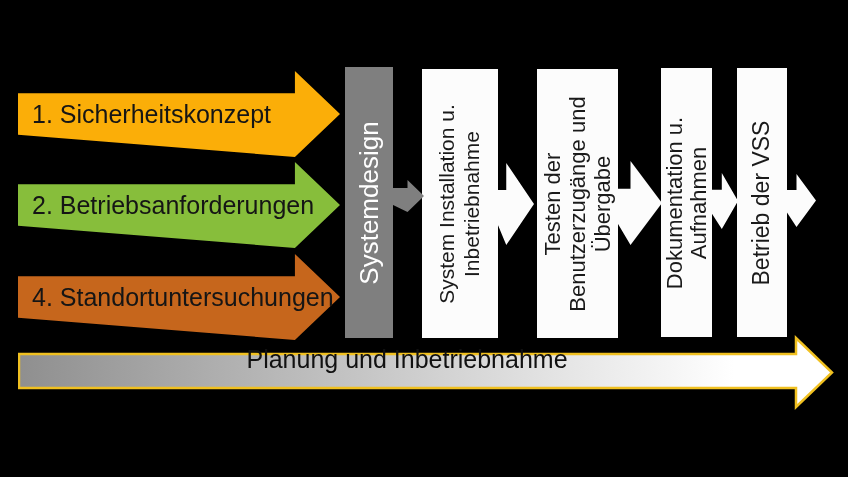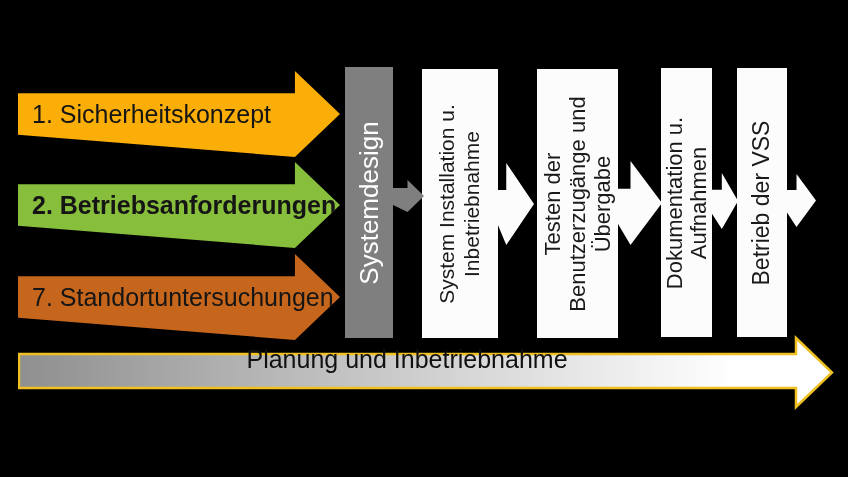--- a/index.html
+++ b/index.html
@@ -26,21 +26,21 @@
     align-items: center;
   }
   .input-arrow .lbl {
     padding-left: 14px;
     font-size: 25px;
     color: #151515;
     letter-spacing: 0px;
     white-space: nowrap;
   }
   .arrow-1 { top: 71px; }
-  .arrow-2 { top: 162px; font-weight: bold; }
+  .arrow-2 { top: 162px; }
   .arrow-3 { top: 254px; }
   
   .bar {
     position: absolute;
   }
   .bar .vlabel {
     position: absolute;
     top: 50%;
     left: 50%;
     width: 269px;
@@ -100,21 +100,21 @@
 
 <div class="canvas" style="background: rgb(0, 0, 0);">
 
   <div class="input-arrow arrow-1" style="background: rgb(251, 174, 8);">
     <span class="lbl">1. Sicherheitskonzept</span>
   </div>
   <div class="input-arrow arrow-2" style="background: rgb(135, 190, 59);">
     <span class="lbl">2. Betriebsanforderungen</span>
   </div>
   <div class="input-arrow arrow-3" style="background: rgb(198, 102, 28);">
-    <span class="lbl">7. Standortuntersuchungen</span>
+    <span class="lbl">4. Standortuntersuchungen</span>
   </div>
 
   <div class="bar bar-systemdesign" style="background: rgb(127, 127, 127);">
     <div class="vlabel">Systemdesign</div>
   </div>
   <div class="bar bar-install" style="background: rgb(252, 252, 252);">
     <div class="vlabel">System Installation u.
 Inbetriebnahme</div>
   </div>
   <div class="bar bar-testen" style="background: rgb(252, 252, 252);">

